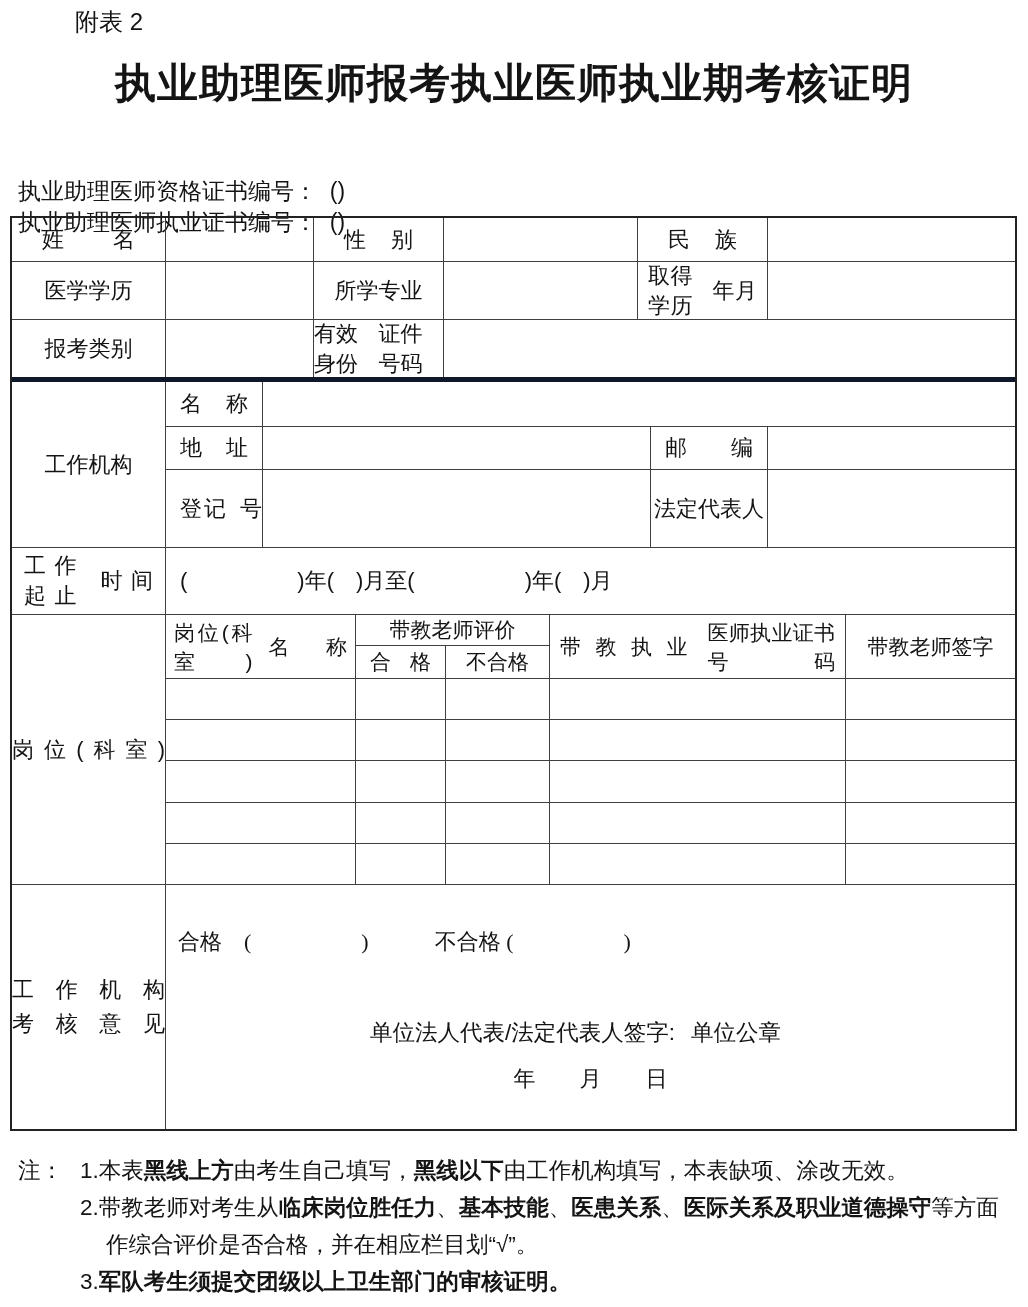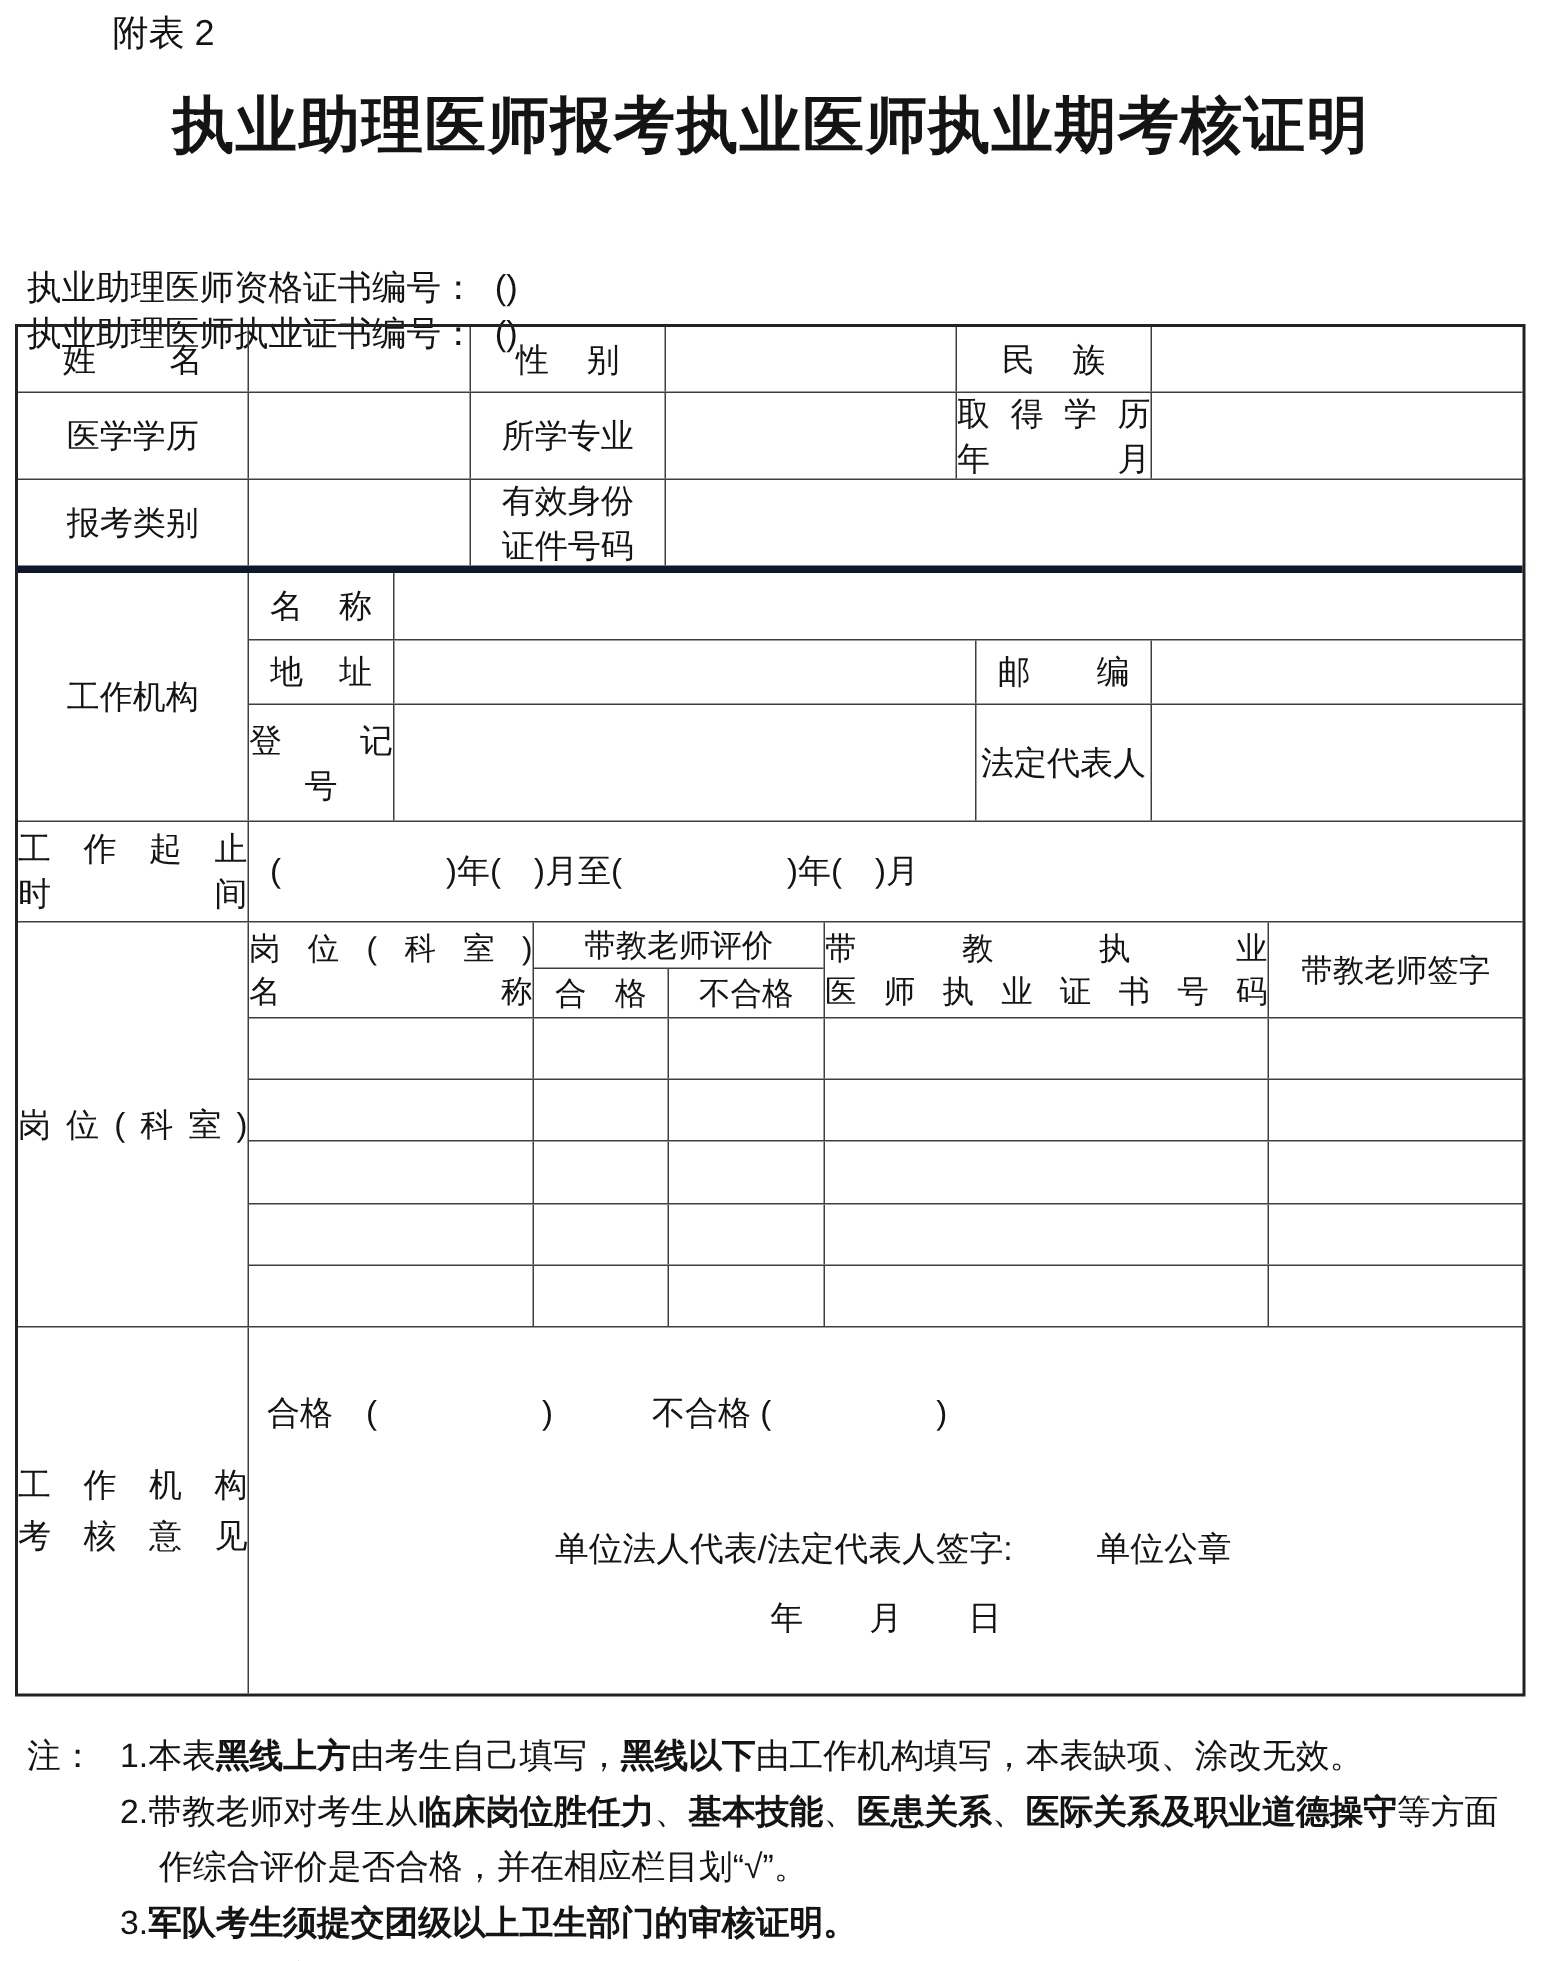--- a/index.html
+++ b/index.html
@@ -27,21 +27,21 @@
   .row { display:flex; border-bottom:1px solid #3f3f3f; box-sizing:border-box; }
   .cell {
     display:flex; align-items:center; justify-content:center;
     border-right:1px solid #3f3f3f; box-sizing:border-box;
     overflow:hidden;
   }
   .cell:last-child { border-right:none; }
   .w154{width:154px}.w148{width:148px}.w130{width:130px}.w194{width:194px}
   .w97{width:97px}.w388{width:388px}.w117{width:117px}
   .fill{flex:1}
-  .col { flex-direction:column; line-height:30px; }
+  .col { flex-direction:row; line-height:30px; }
   .jl { display:block; width:100%; text-align:justify; text-align-last:justify; }
   .pad30 { padding:0 30px; } .pad14 { padding:0 14px; } .pad12 { padding:0 12px; }
   .pad10 { padding:0 10px; } .pad8 { padding:0 8px; }
 
   .r1 { height:44px; flex:none; }
   .r2 { height:58px; flex:none; }
   .r3 { height:62px; flex:none; border-bottom:5px solid #0f172a; }
 
   .sect { display:flex; border-bottom:1px solid #3f3f3f; box-sizing:border-box; }
   .sect-org { height:166px; flex:none; }
@@ -70,23 +70,23 @@
   .gh-eval-bot .cell { border-bottom:none; }
   .two-line { line-height:29px; }
   .gbody { flex:1; display:flex; flex-direction:column; }
   .grow { flex:1; display:flex; border-bottom:1px solid #3f3f3f; box-sizing:border-box; }
   .grow:last-child { border-bottom:none; }
   .gcell { border-right:1px solid #3f3f3f; box-sizing:border-box; }
   .gcell:last-child { border-right:none; }
 
   .sect-opinion { flex:1; border-bottom:none; }
   .op-content { flex:1; display:flex; flex-direction:column; }
-  .op-line1 { margin:42px 0 0 12px; white-space:pre; }
+  .op-line1 { margin:42px 0 0 12px; white-space:pre;font-family:Liberation Serif, serif; }
   .op-line2 { margin:60px 0 0 204px; display:flex; font-size:22.5px; }
-  .op-seal { margin-left:56px;text-align:right; }
+  .op-seal { margin-left:16px;text-align:right; }
   .op-line3 { margin-top:16px; text-align:center; white-space:pre; }
 
   
   .notes { position:absolute; left:18px; top:1152px; width:1002px; display:flex; font-size:22.5px; line-height:37px; }
   .notes-label { width:62px; flex:none; }
   .notes-body { flex:1; }
   .note-item { padding-left:26px; text-indent:-26px; }
   .note-item b { font-weight:bold; }
 </style>
 </head>

